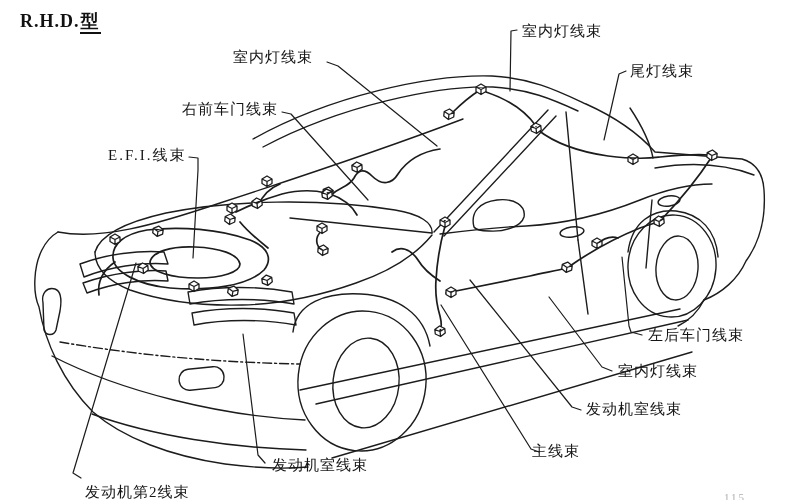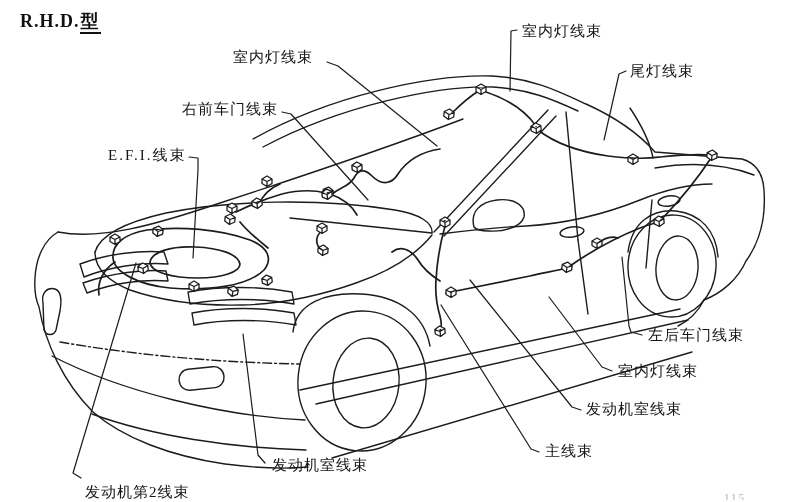--- a/index.html
+++ b/index.html
@@ -189,18 +189,18 @@
   </div>
 
   <div class="callout" style="left:233px;top:50px;">室内灯线束</div>
   <div class="callout" style="left:182px;top:102px;">右前车门线束</div>
   <div class="callout latin" style="left:108px;top:148px;">E.F.I.线束</div>
   <div class="callout" style="left:522px;top:24px;">室内灯线束</div>
   <div class="callout" style="left:630px;top:64px;font-family:Liberation Serif, serif;">尾灯线束</div>
   <div class="callout" style="left:648px;top:328px;">左后车门线束</div>
   <div class="callout" style="left:618px;top:364px;">室内灯线束</div>
   <div class="callout" style="left:586px;top:402px;">发动机室线束</div>
-  <div class="callout" style="left:545px;top:444px;">主线束</div>
+  <div class="callout" style="left:532px;top:444px;">主线束</div>
   <div class="callout" style="left:272px;top:458px;">发动机室线束</div>
   <div class="callout" style="left:85px;top:471px;margin-top:14px;">发动机第2线束</div>
 
   <div id="page-num">115</div>
 </div>
 
 </body></html>

